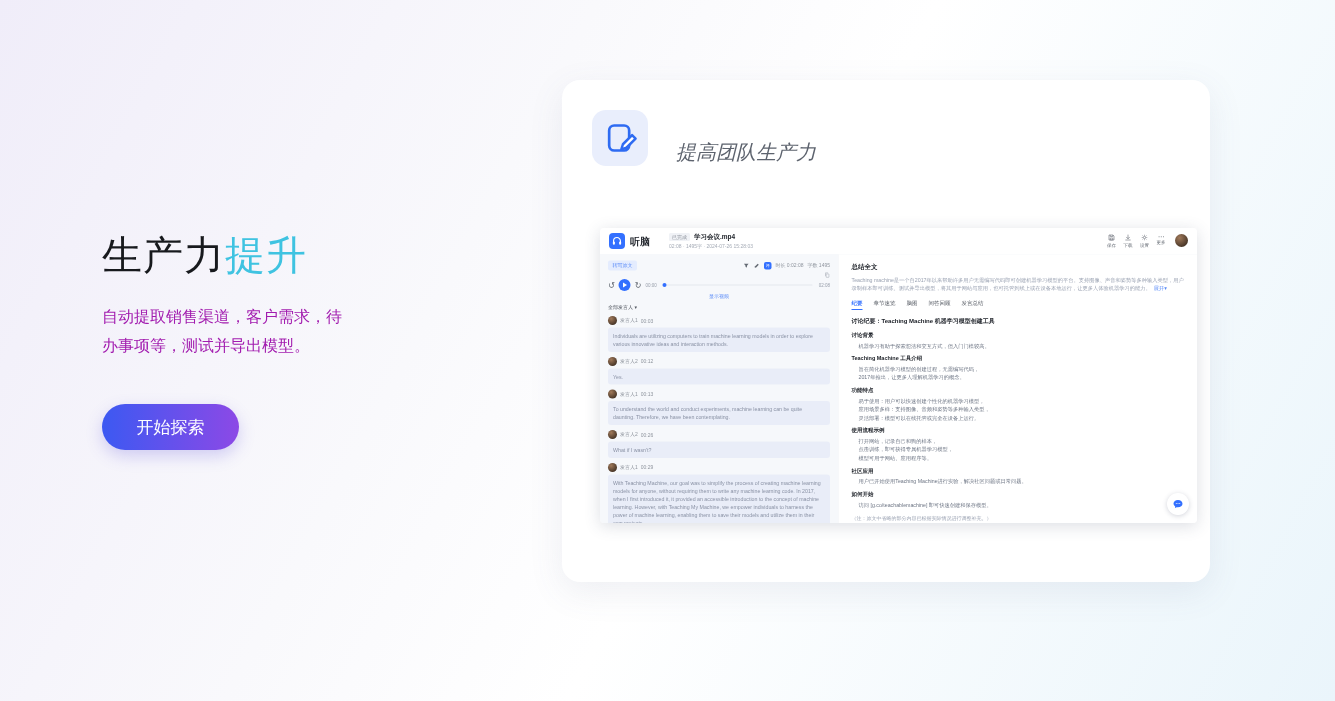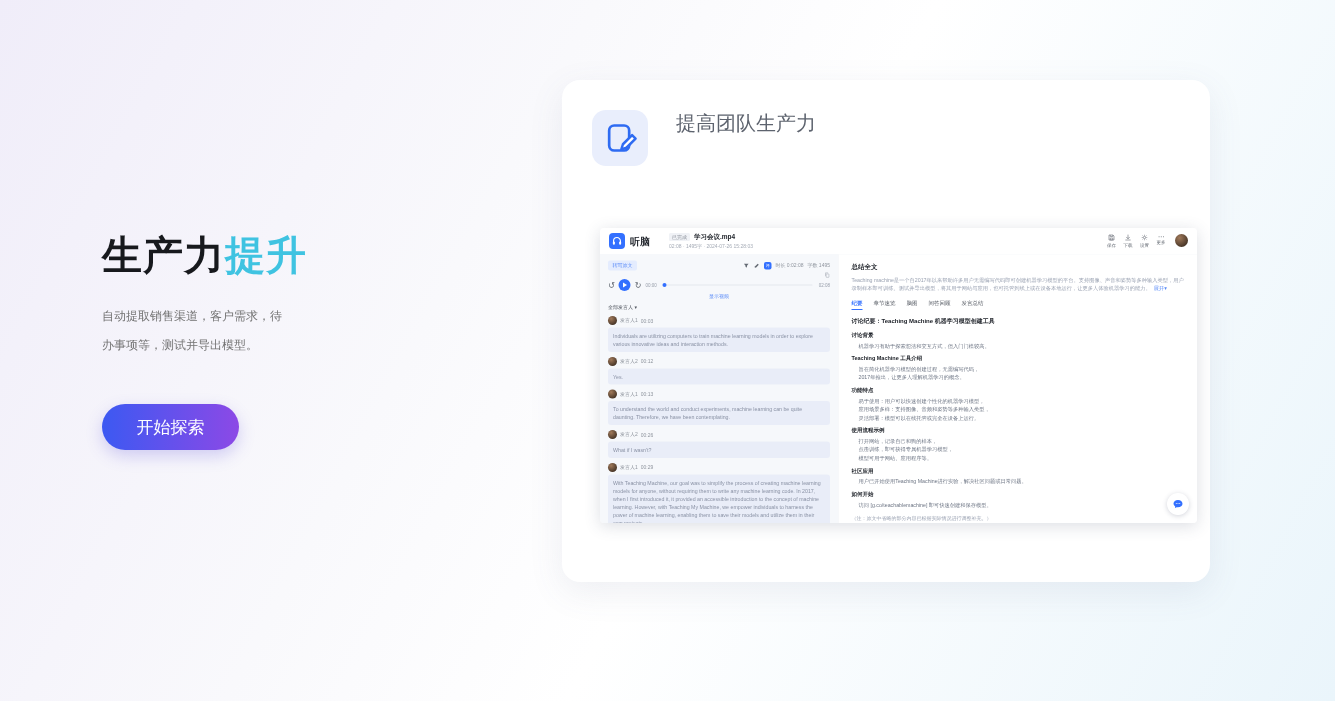--- a/index.html
+++ b/index.html
@@ -3,31 +3,31 @@
 <meta charset="utf-8">
 <style>
   html,body{margin:0;padding:0;}
   body{
     width:1335px;height:701px;overflow:hidden;position:relative;
     font-family:"Liberation Sans","DejaVu Sans",sans-serif;
     background:linear-gradient(118deg,#f0edf9 0%,#f9f9fc 35%,#ffffff 55%,#eaf5fb 100%);
   }
   
   .hero{position:absolute;left:102px;top:230px;width:380px;}
-  .hero h1{margin:0 0 22px;font-size:40px;line-height:50px;font-weight:700;color:#17191d;letter-spacing:1px;}
+  .hero h1{margin:0 0 22px;font-size:40px;line-height:50px;font-weight:400;color:#17191d;letter-spacing:1px;}
   .hero h1 .accent{color:#3fc3e1;}
-  .hero .desc{margin:0 0 44px;font-size:12px;line-height:29px;color:#737373;}
+  .hero .desc{margin:0 0 44px;font-size:16px;line-height:29px;color:#a21caf;}
   .cta{display:block;width:137px;height:46px;border:none;border-radius:23px;cursor:pointer;
     color:#fff;font-size:17px;font-family:inherit;
     background:linear-gradient(90deg,#3c59f2 0%,#8c49e6 100%);
     box-shadow:0 6px 16px rgba(92,80,220,.25);}
   
   .card{position:absolute;left:562px;top:80px;width:648px;height:502px;background:#fff;
     border-radius:18px;box-shadow:0 10px 34px rgba(90,100,140,.10);}
-  .card-head{position:absolute;left:30px;top:30px;display:flex;align-items:flex-start;gap:28px;}
+  .card-head{position:absolute;left:30px;top:30px;display:flex;align-items:flex-end;gap:28px;font-style:italic;}
   .icon-box{width:56px;height:56px;border-radius:14px;background:#e9eefc;display:flex;align-items:center;justify-content:center;}
   .card-title{font-size:20px;color:#5d636e;}
   
   .shot{position:absolute;left:38px;top:148px;width:597px;height:295px;border-radius:4px;
     box-shadow:0 3px 16px rgba(60,70,100,.18);overflow:hidden;background:#fff;}
   .shot-inner{width:1194px;height:590px;transform:scale(.5);transform-origin:0 0;background:#fff;position:relative;}
   .app-header{height:52px;display:flex;align-items:center;padding:0 18px;border-bottom:1px solid #eef0f4;gap:10px;}
   .logo{width:32px;height:32px;border-radius:8px;background:#3370ff;display:flex;align-items:center;justify-content:center;flex:none;}
   .logo-text{font-size:20px;font-weight:700;color:#20242b;margin-right:28px;}
   .file-row{display:flex;align-items:center;gap:8px;}

